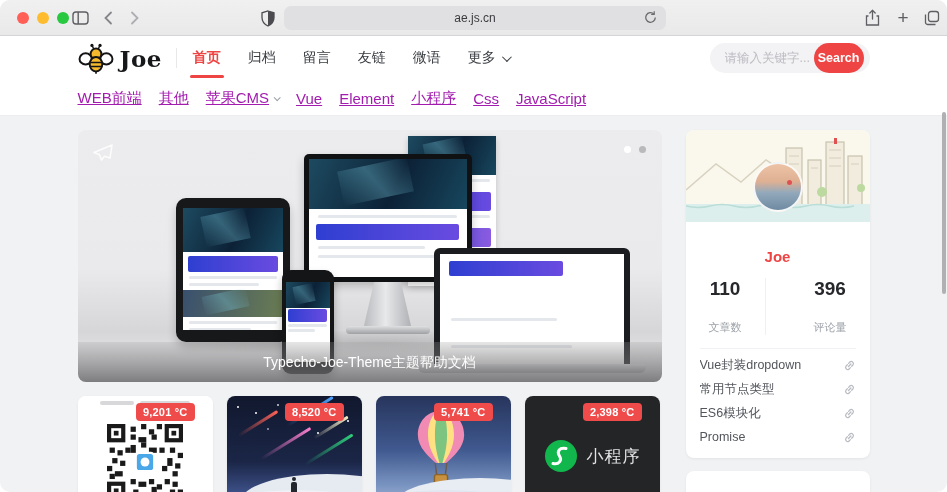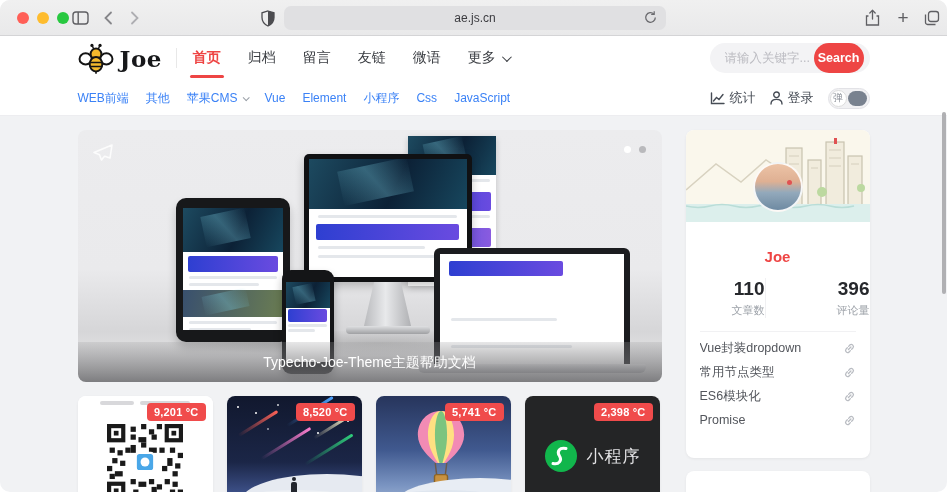--- a/index.html
+++ b/index.html
@@ -27,21 +27,21 @@
   .nav-item.active::after { content:""; position:absolute; left:50%; transform:translateX(-50%); bottom:2px; width:34px; height:3px; border-radius:2px; background:var(--accent); }
   .chev { width:7px; height:7px; border-right:1.5px solid currentColor; border-bottom:1.5px solid currentColor; transform:rotate(45deg) translateY(-2px); margin-left:6px; display:inline-block; }
   .search { margin-left:auto; position:relative; width:160px; height:30px; }
   .search input { width:160px; height:30px; border:none; outline:none; background:#f3f3f5; border-radius:15px; padding:0 56px 0 15px; font-size:12.5px; color:#333; font-family:inherit; }
   .search input::placeholder { color:#bcbcc2; }
   .search .btn { position:absolute; right:6px; top:0; width:50px; height:30px; border:none; border-radius:15px; background:var(--accent); color:#fff; font-size:12.5px; font-weight:bold; cursor:pointer; font-family:inherit; }
 
   
   .subbar { position:absolute; top:80px; left:0; width:947px; height:36px; background:#fff; border-bottom:1px solid #ededf0; z-index:30; }
   .subbar-in { width:792px; margin:0 auto; height:36px; display:flex; align-items:center; }
-  .sub-item { font-size:12px; color:#3b82f6; margin-right:17px; display:flex; align-items:center; cursor:pointer; white-space:nowrap; }
+  .sub-item { font-size:15px; color:#a21caf; margin-right:17px; display:flex; align-items:center; cursor:pointer; white-space:nowrap;text-decoration:underline; }
   .sub-item .chev{ width:5px; height:5px; margin-left:5px; transform:rotate(45deg) translateY(-1px); color:#9aa0a8; }
   .sub-right { margin-left:auto; display:flex; align-items:center; gap:14px; }
   .sub-tool { display:flex; align-items:center; gap:5px; font-size:13px; color:#464c55; cursor:pointer; }
   .toggle { position:relative; width:42px; height:21px; border-radius:11px; background:#f1f1f3; border:1px solid #e2e2e6; cursor:pointer; }
   .toggle-badge { position:absolute; left:1px; top:1px; width:17px; height:17px; border-radius:50%; background:#fff; border:1px solid #ddd; font-size:10px; color:#8b9098; display:flex; align-items:center; justify-content:center; }
   .toggle-knob { position:absolute; right:2px; top:2px; width:19px; height:15px; border-radius:8px; background:var(--knob); }
 
   
   .content { position:absolute; top:116px; left:0; width:947px; height:376px; }
   .content-in { width:792px; margin:0 auto; padding-top:14px; display:flex; gap:24px; }
@@ -72,21 +72,21 @@
   .monitor-base { left:268px; top:196px; width:84px; height:8px; background:linear-gradient(#dfe0e2,#9fa0a3); border-radius:4px; z-index:2; }
   .laptop-screen { left:356px; top:118px; width:196px; height:118px; background:#1b1c1f; border-radius:6px 6px 0 0; padding:6px 6px 2px; z-index:4; }
   .laptop-base { left:340px; top:234px; width:228px; height:9px; background:linear-gradient(#f0f0f2,#b9babd); border-radius:2px 2px 6px 6px; z-index:4; }
   .laptop .ms { display:flex; flex-wrap:wrap; }
   .phone { left:204px; top:140px; width:52px; height:104px; background:#141517; border-radius:9px; padding:12px 4px 12px; box-shadow:0 5px 9px rgba(0,0,0,.28); z-index:5; }
   .dev-shadow { left:90px; top:200px; width:420px; height:26px; background:radial-gradient(ellipse at center,rgba(0,0,0,.16),transparent 70%); z-index:0; }
 
   
   .cards { display:flex; gap:14px; margin-top:14px; }
   .card { position:relative; width:135px; height:120px; border-radius:8px; overflow:hidden; background:#fff; box-shadow:0 1px 3px rgba(0,0,0,.06); }
-  .badge { position:absolute; top:7px; right:7px; background:var(--badge); color:#fff; font-size:11px; font-weight:bold; padding:3px 7px; border-radius:4px; z-index:5; letter-spacing:.2px; }
+  .badge { position:absolute; top:7px; right:18px; background:var(--badge); color:#fff; font-size:11px; font-weight:bold; padding:3px 7px; border-radius:4px; z-index:5; letter-spacing:.2px; }
   .card-img { position:absolute; inset:0; }
   .qr-wrap { background:#fff; display:flex; align-items:center; justify-content:center; flex-direction:column; }
   .qr-cap { position:absolute; top:5px; left:0; width:100%; display:flex; justify-content:center; gap:6px; }
   .qr-cap i { display:block; height:4px; border-radius:2px; background:#d8d8db; }
   .sky-meteor { background:linear-gradient(180deg,#11182e 0%,#1b2647 55%,#3c4f86 80%,#7e8fb8 100%); }
   .meteor { position:absolute; height:3px; border-radius:2px; transform:rotate(-32deg); }
   .star { position:absolute; width:2px; height:2px; border-radius:50%; background:#fff;
     box-shadow:18px 6px 0 #fff,40px -2px 0 rgba(255,255,255,.8),66px 10px 0 #fff,90px 2px 0 rgba(255,255,255,.7),110px 14px 0 #fff,30px 22px 0 rgba(255,255,255,.6),80px 26px 0 #fff; }
   .clouds { position:absolute; left:-10px; bottom:-16px; width:160px; height:42px; background:#eef1f5; border-radius:50%;
     box-shadow:30px -10px 0 6px #e6eaf1,80px -6px 0 2px #f2f4f8,120px -12px 0 8px #e9edf3; }
@@ -99,24 +99,24 @@
 
   
   .author-card { position:relative; width:184px; height:328px; background:#fff; border-radius:8px; overflow:hidden; box-shadow:0 1px 3px rgba(0,0,0,.06); }
   .banner { position:relative; width:184px; height:92px; overflow:hidden; }
   .avatar { position:absolute; left:50%; transform:translateX(-50%); top:32px; width:50px; height:50px; border-radius:50%; border:2px solid rgba(255,255,255,.9); z-index:3;
     background:linear-gradient(180deg,#ecc3a6 0%,#dfb093 38%,#93a9bb 62%,#6e8aa2 100%); }
   .avatar::after { content:""; position:absolute; right:9px; top:16px; width:5px; height:5px; border-radius:50%; background:#e05252; }
   .author-name { margin-top:26px; text-align:center; font-size:15px; font-weight:bold; color:var(--accent); }
   .author-motto { margin-top:8px; text-align:center; font-size:12px; color:#4a4d52; }
   .stat-row { display:flex; margin-top:13px; }
-  .stat { flex:1; text-align:right; }
+  .stat { flex:1; text-align:center; }
   .stat + .stat { border-left:1px solid #f0f0f2;padding-left:25px; }
   .stat-val { font-size:19px; font-weight:bold; color:#26282c; }
-  .stat-lab { margin-top:3px; font-size:11px; color:#9ca1a8; }
+  .stat-lab { margin-top:20px; font-size:11px; color:#9ca1a8; }
   .author-div { height:1px; background:#f1f1f3; margin:13px 14px 4px; }
   .link-row { display:flex; align-items:center; justify-content:space-between; padding:0 14px; height:24px; cursor:pointer; }
   .link-title { font-size:12.5px; color:#53565c; white-space:nowrap; overflow:hidden; text-overflow:ellipsis; max-width:140px; }
   .countdown-card { position:relative; margin-top:13px; width:184px; height:60px; background:#fff; border-radius:8px; box-shadow:0 1px 3px rgba(0,0,0,.06); padding:13px 14px; display:flex; align-items:center; gap:7px; }
 
   .scrollthumb { position:absolute; right:1px; top:112px; width:4px; height:182px; border-radius:2px; background:#b0b0b3; z-index:50; }
 </style>
 </head>
 <body>
 
@@ -216,40 +216,20 @@
       <span class="sub-item">其他</span>
       <span class="sub-item">
           <span>苹果CMS</span>
           <i class="chev"></i>
         </span>
       <span class="sub-item">Vue</span>
       <span class="sub-item">Element</span>
       <span class="sub-item">小程序</span>
       <span class="sub-item">Css</span>
       <span class="sub-item">JavaScript</span>
-      <div class="sub-right">
-        <span class="sub-tool">
-          <svg width="15" height="13" viewBox="0 0 15 13" fill="none" stroke="#464c55" stroke-width="1.4" stroke-linecap="round">
-              <path d="M1.5 1v10.5H14"></path>
-              <polyline points="3.5,9 6.5,5.5 9,7.5 13,2.5"></polyline>
-            </svg>
-          <span>统计</span>
-        </span>
-        <span class="sub-tool">
-          <svg width="13" height="14" viewBox="0 0 13 14" fill="none" stroke="#464c55" stroke-width="1.4" stroke-linecap="round">
-              <circle cx="6.5" cy="3.8" r="2.8"></circle>
-              <path d="M1 13c0-3 2.4-4.6 5.5-4.6S12 10 12 13"></path>
-            </svg>
-          <span>登录</span>
-        </span>
-        <span class="toggle">
-          <span class="toggle-badge">弹</span>
-          <span class="toggle-knob"></span>
-        </span>
-      </div>
     </div>
   </div>
 
   <div class="content">
     <div class="content-in">
 
       <div class="main-col">
 
         <div class="carousel">
           <span class="plane">

